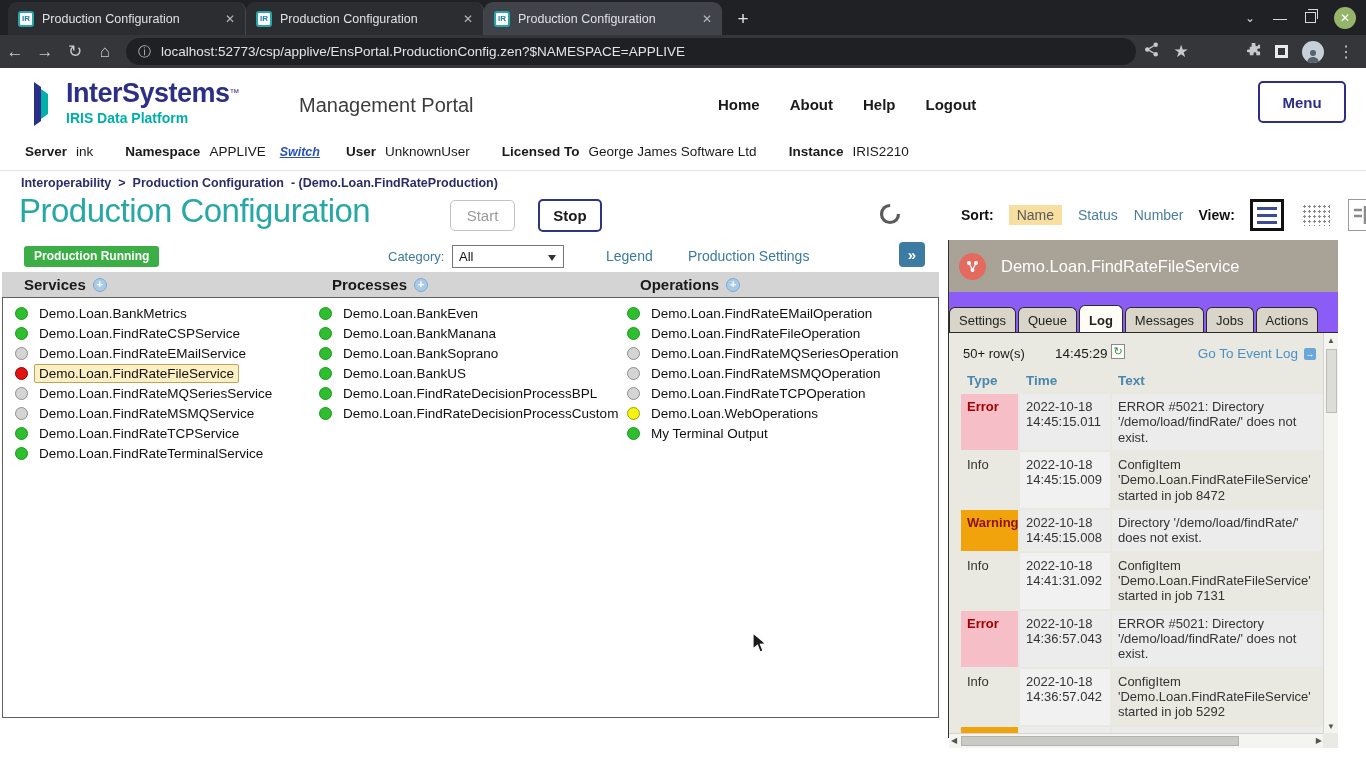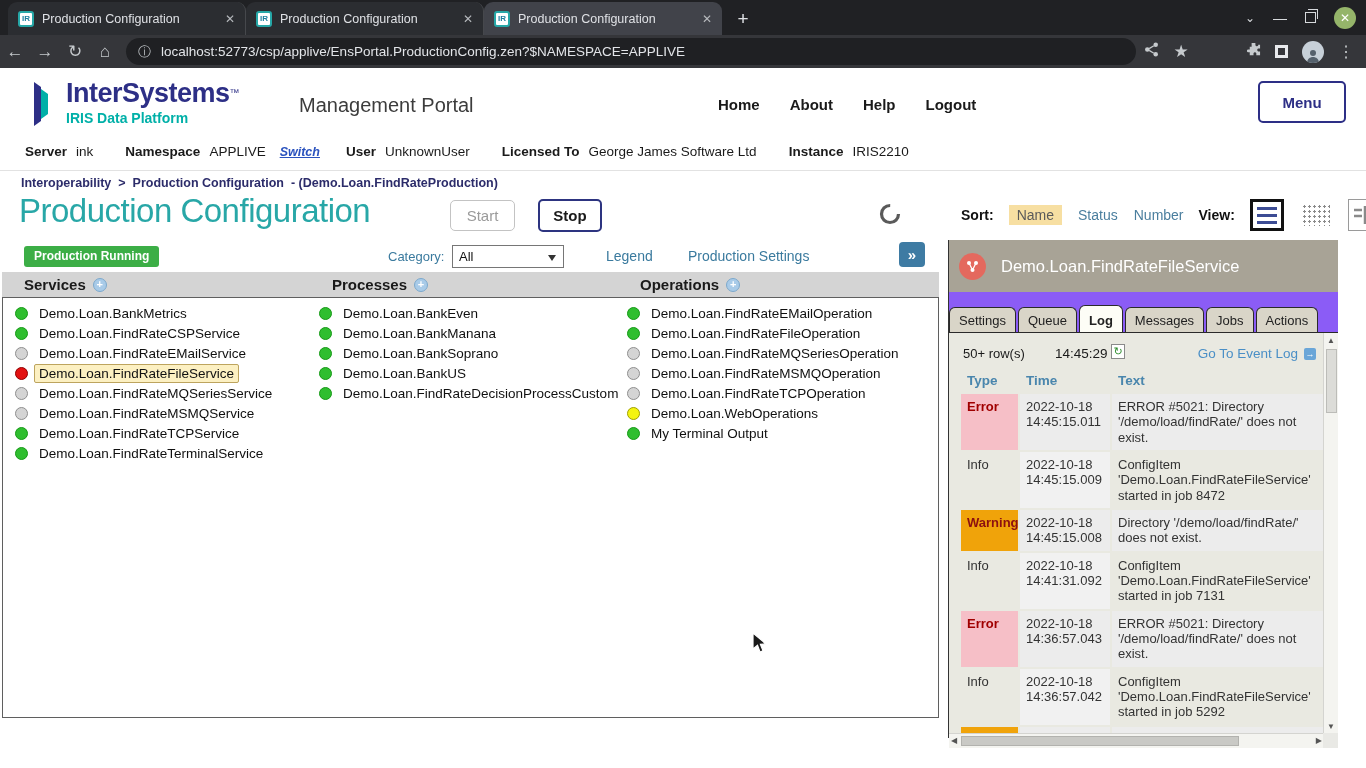--- a/index.html
+++ b/index.html
@@ -431,20 +431,24 @@
             <div class="cfg-item">
               <span class="dot is-green"></span>
               <span class="cfg-label">Demo.Loan.BankSoprano</span>
             </div>
 
             <div class="cfg-item">
               <span class="dot is-green"></span>
               <span class="cfg-label">Demo.Loan.BankUS</span>
             </div>
 
+            <div class="cfg-item">
+              <span class="dot is-green"></span>
+              <span class="cfg-label">Demo.Loan.FindRateDecisionProcessBPL</span>
+            </div>
 
             <div class="cfg-item">
               <span class="dot is-green"></span>
               <span class="cfg-label">Demo.Loan.FindRateDecisionProcessCustom</span>
             </div>
           </div>
         <div class="lc lc3">
 
             <div class="cfg-item">
               <span class="dot is-green"></span>

